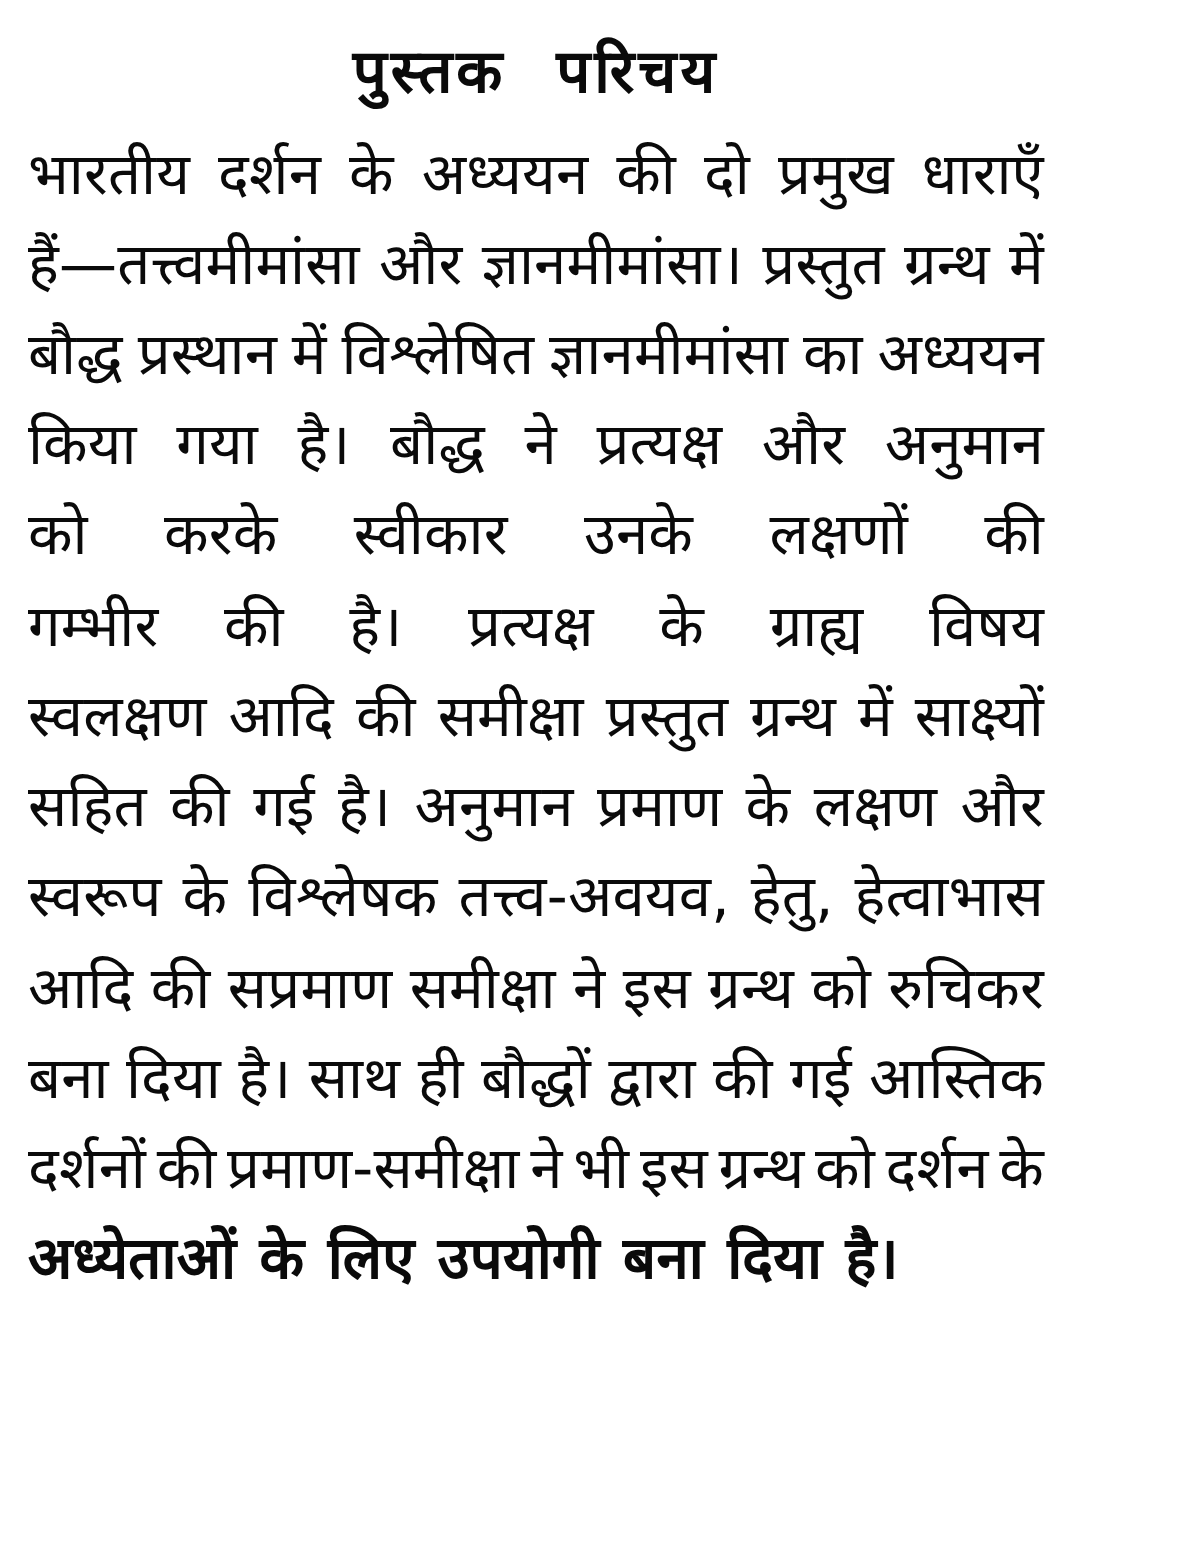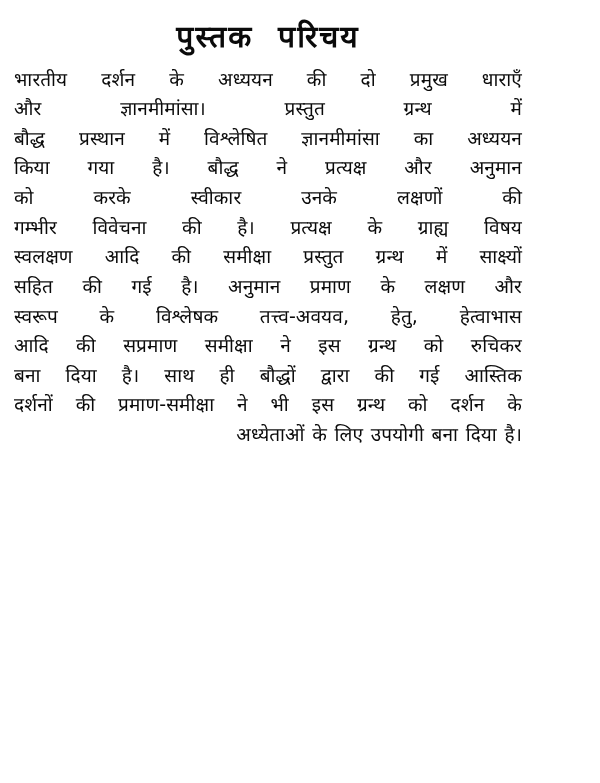--- a/index.html
+++ b/index.html
@@ -25,21 +25,21 @@
   .doc-title {
     text-align: center;
     font-size: 30px;
     font-weight: bold;
     letter-spacing: 2px;
     margin: 6px 0 10px 0;
     line-height: 1.15;
     white-space: pre;
   }
   .body-text {
-    font-size: 19px;
+    font-size: 29px;
     line-height: 1.56;
     text-align: justify;
     text-justify: inter-word;
     letter-spacing: 0.1px;
     word-spacing: 1.5px;
   }
   .body-text p {
     margin: 0;
   }
   .line {
@@ -49,21 +49,22 @@
   
   .line.just {
     display: flex;
     justify-content: space-between;
   }
   .line.just > span {
     white-space: pre;
   }
   .line.last {
     display: block;
-    text-align: right;
+    text-align: left;
+    font-weight: bold;
   }
 </style>
 </head>
 <body>
 
 <div class="page">
 
   <h1 class="doc-title">पुस्तक  परिचय</h1>
 
   <div class="body-text">
@@ -72,20 +73,21 @@
           <span>भारतीय</span>
           <span>दर्शन</span>
           <span>के</span>
           <span>अध्ययन</span>
           <span>की</span>
           <span>दो</span>
           <span>प्रमुख</span>
           <span>धाराएँ</span>
         </span>
       <span class="line just">
+          <span>हैं—तत्त्वमीमांसा</span>
           <span>और</span>
           <span>ज्ञानमीमांसा।</span>
           <span>प्रस्तुत</span>
           <span>ग्रन्थ</span>
           <span>में</span>
         </span>
       <span class="line just">
           <span>बौद्ध</span>
           <span>प्रस्थान</span>
           <span>में</span>
@@ -107,21 +109,20 @@
       <span class="line just">
           <span>को</span>
           <span>करके</span>
           <span>स्वीकार</span>
           <span>उनके</span>
           <span>लक्षणों</span>
           <span>की</span>
         </span>
       <span class="line just">
           <span>गम्भीर</span>
-          <span>विवेचना</span>
           <span>की</span>
           <span>है।</span>
           <span>प्रत्यक्ष</span>
           <span>के</span>
           <span>ग्राह्य</span>
           <span>विषय</span>
         </span>
       <span class="line just">
           <span>स्वलक्षण</span>
           <span>आदि</span>

